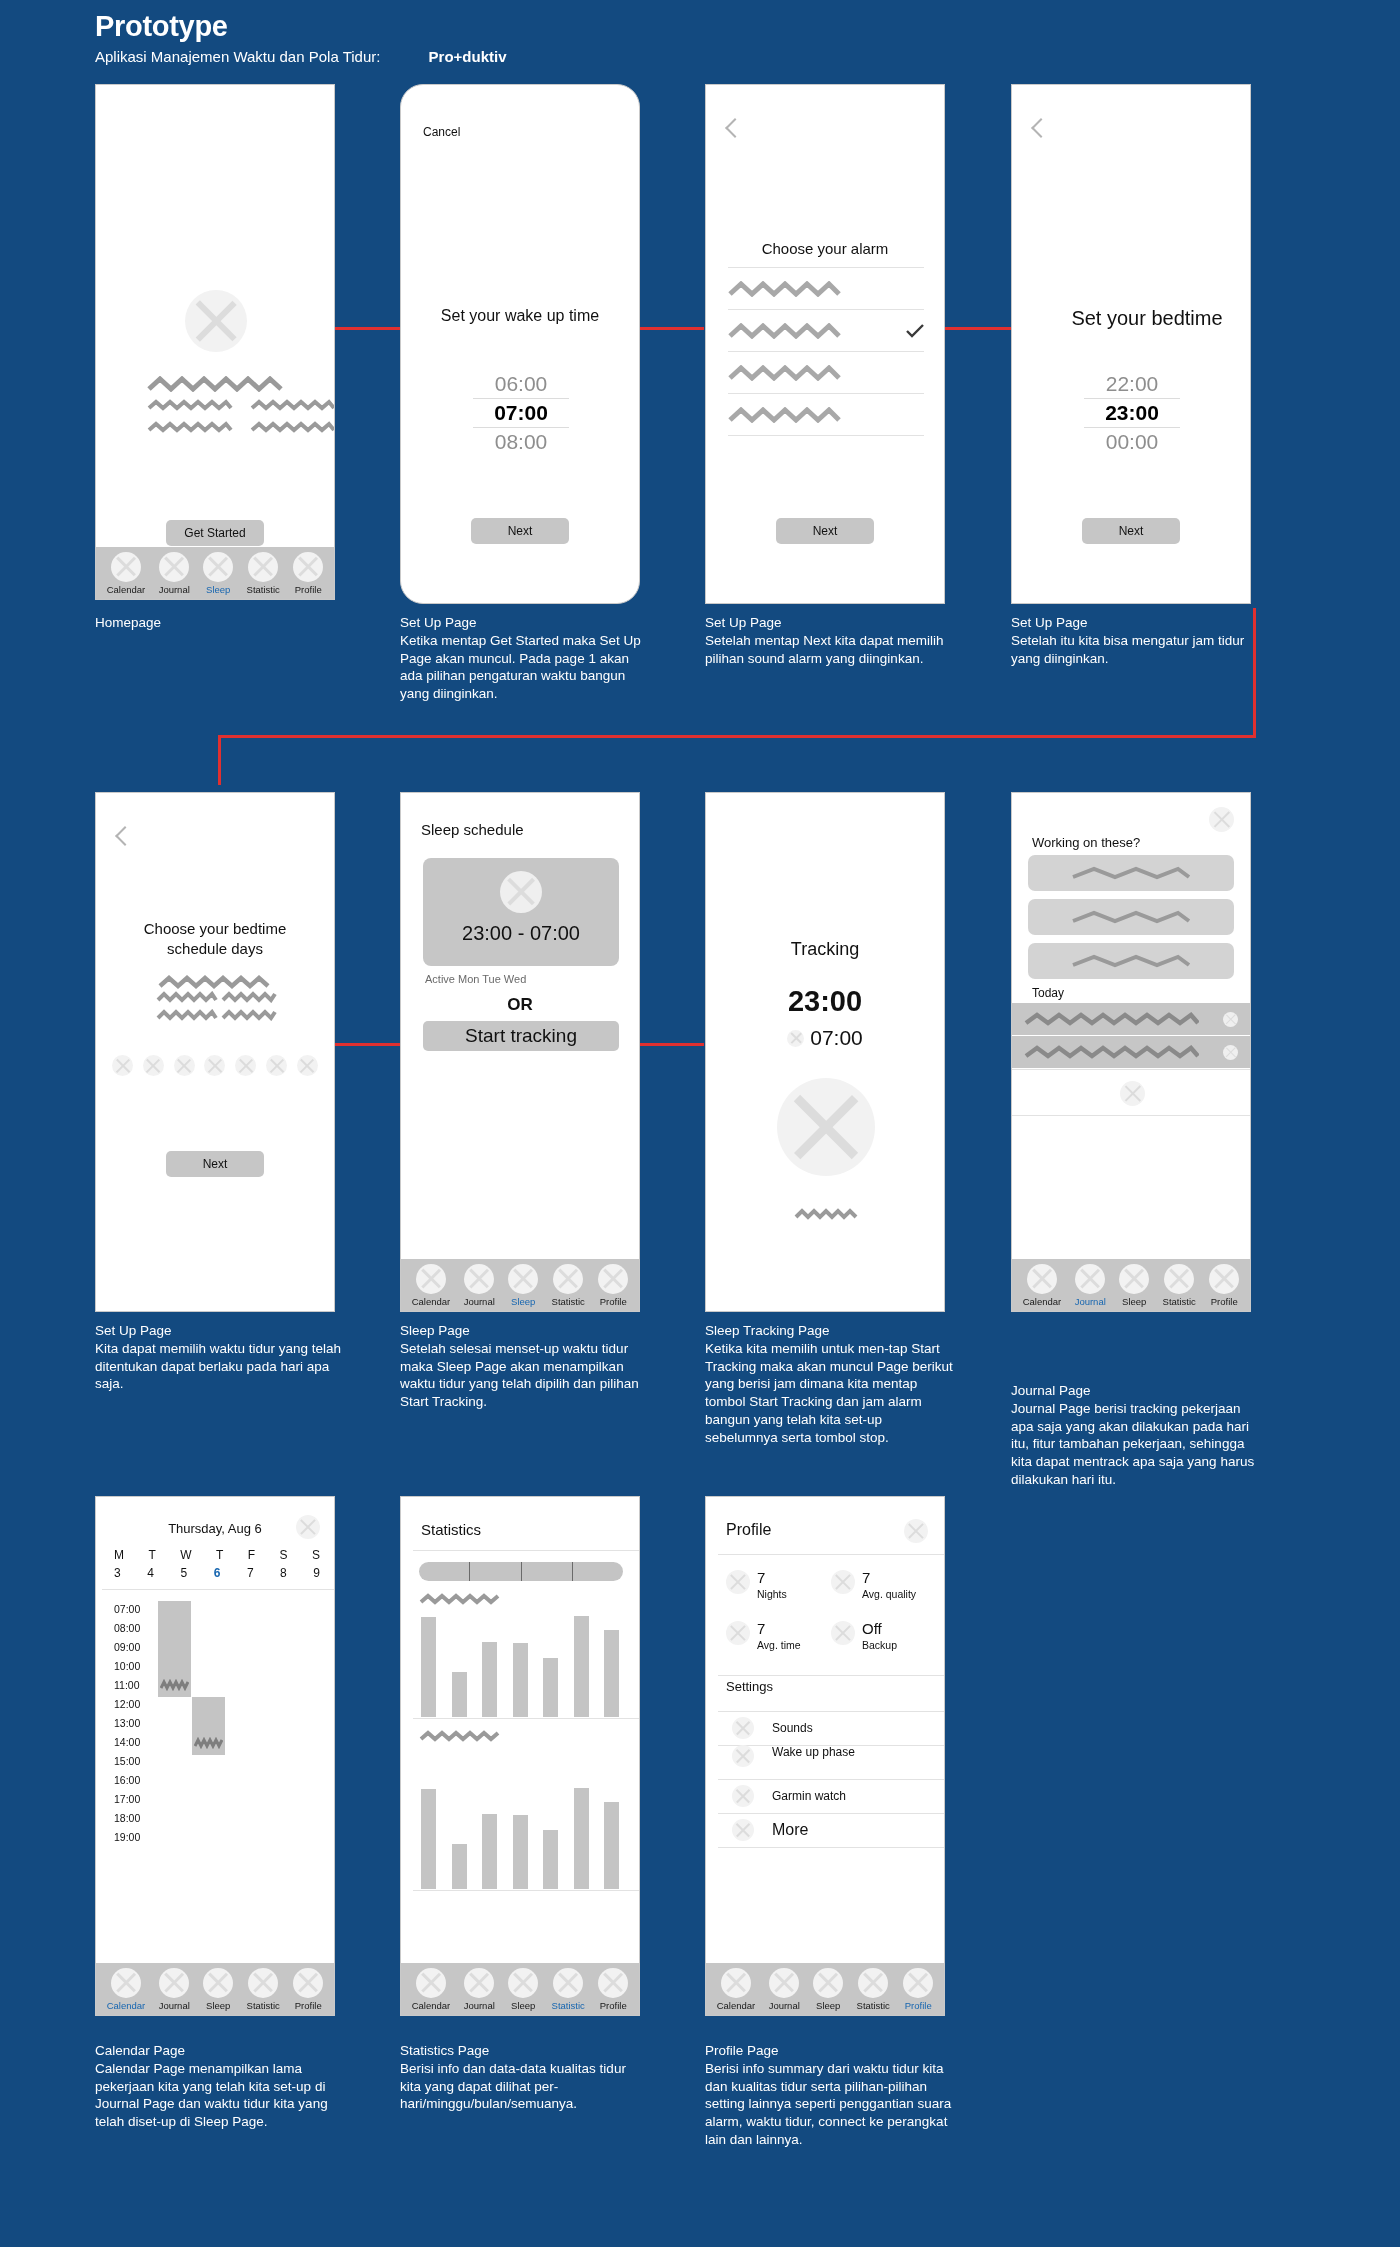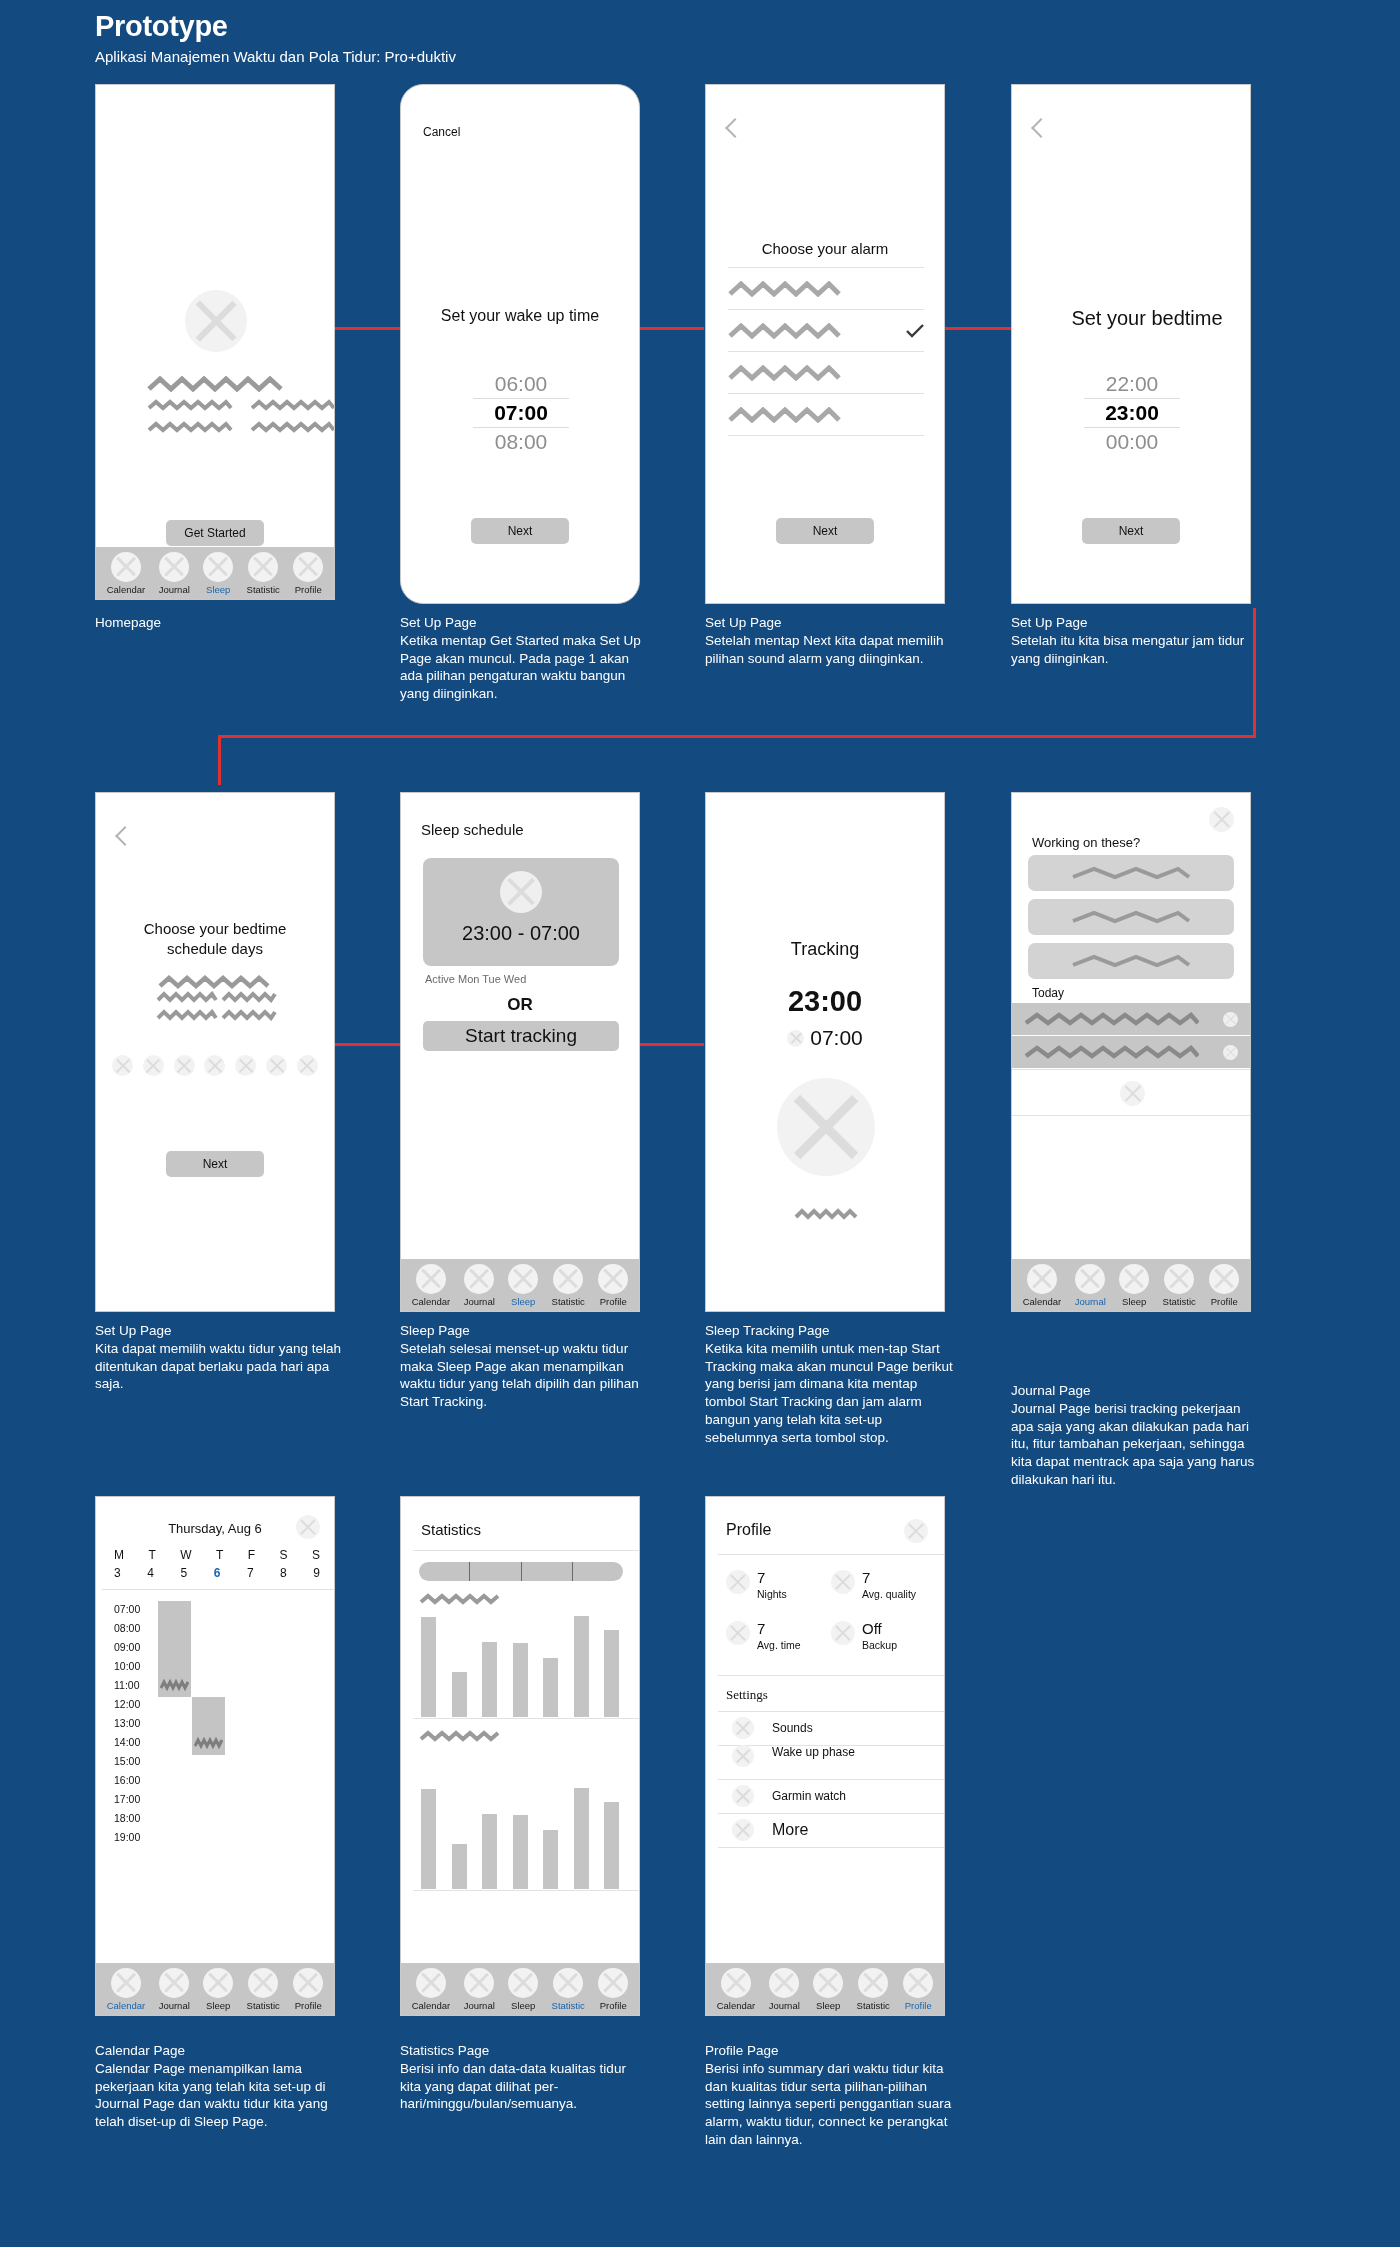--- a/index.html
+++ b/index.html
@@ -12,21 +12,21 @@
   }
   .page-title {
     position:absolute; left:95px; top:10px;
     font-size:29px; font-weight:bold; color:#ffffff;
     letter-spacing:-0.3px;
   }
   .page-sub {
     position:absolute; left:95px; top:48px;
     font-size:15px; color:#ffffff;
   }
-  .page-sub b { font-weight:normal; }
+  .page-sub b { font-weight:bold;margin-left:44px; }
 
   
   .conn { position:absolute; background:#e03030; }
 
   
   .phone {
     position:absolute; width:240px; background:#ffffff;
     border:1px solid #c9c9c9;
     overflow:hidden;
   }
@@ -563,21 +563,21 @@
         </div>
     </div>
     <div style="position:absolute;left:125px;top:124px;display:flex;gap:7px;align-items:flex-start;">
       <div class="xcircle" style="width:24px;height:24px;"></div>
       <div>
           <div style="font-size:15px;color:#111;line-height:1;">Off</div>
           <div style="font-size:10.5px;color:#111;margin-top:3px;">Backup</div>
         </div>
     </div>
     <div class="hr" style="position:absolute;left:12px;right:12px;top:178px;"></div>
-    <div style="position:absolute;left:20px;top:190px;font-size:13px;color:#111;font-family:Liberation Serif, serif;">Settings</div>
+    <div style="position:absolute;left:20px;top:182px;font-size:13px;color:#111;">Settings</div>
     <div class="hr" style="position:absolute;left:12px;right:12px;top:214px;"></div>
     <div style="position:absolute;left:12px;right:12px;top:214px;height:34px;display:flex;align-items:center;gap:18px;padding-left:14px;">
       <div class="xcircle" style="width:22px;height:22px;"></div>
       <span style="font-size:12px;color:#111;">Sounds</span>
     </div>
     <div class="hr" style="position:absolute;left:12px;right:12px;top:248px;"></div>
     <div style="position:absolute;left:12px;right:12px;top:248px;height:34px;display:flex;gap:18px;padding-left:14px;">
       <div class="xcircle" style="width:22px;height:22px;"></div>
       <span style="font-size:12px;color:#111;">Wake up phase</span>
     </div>

